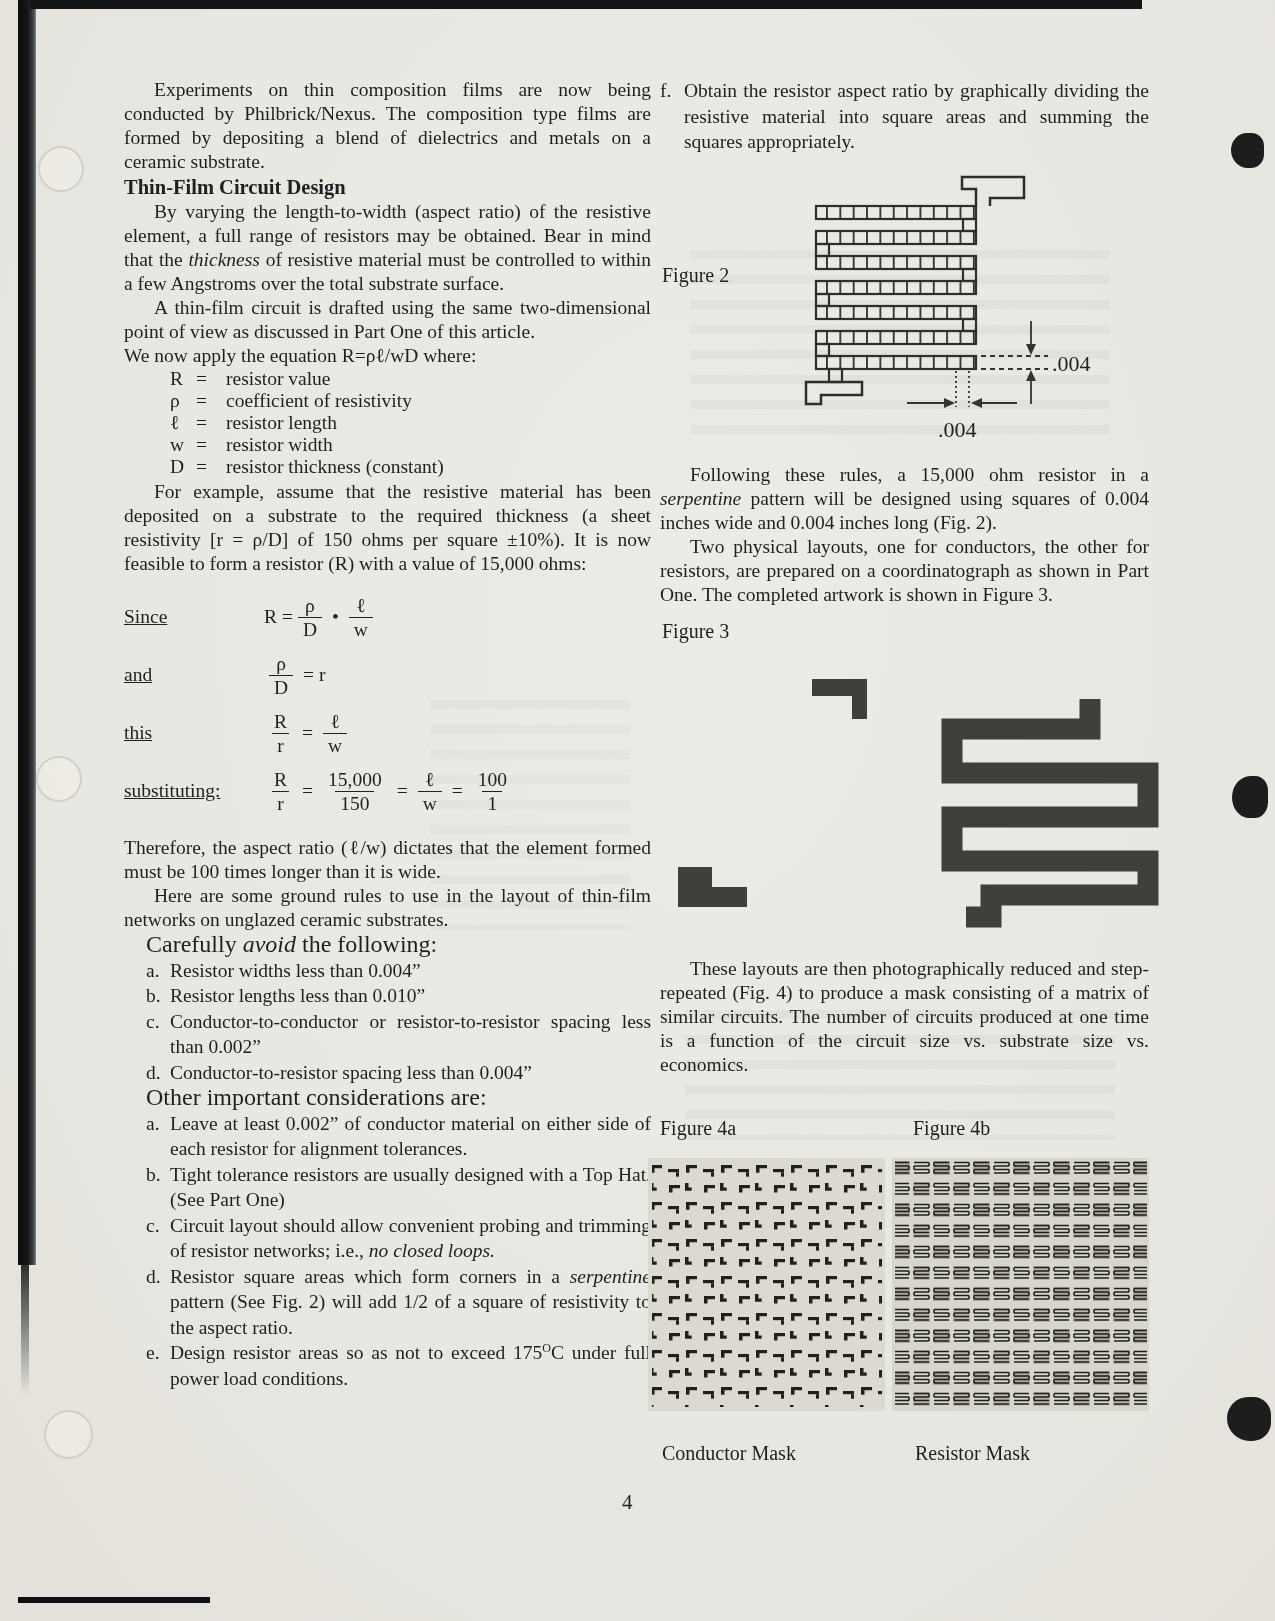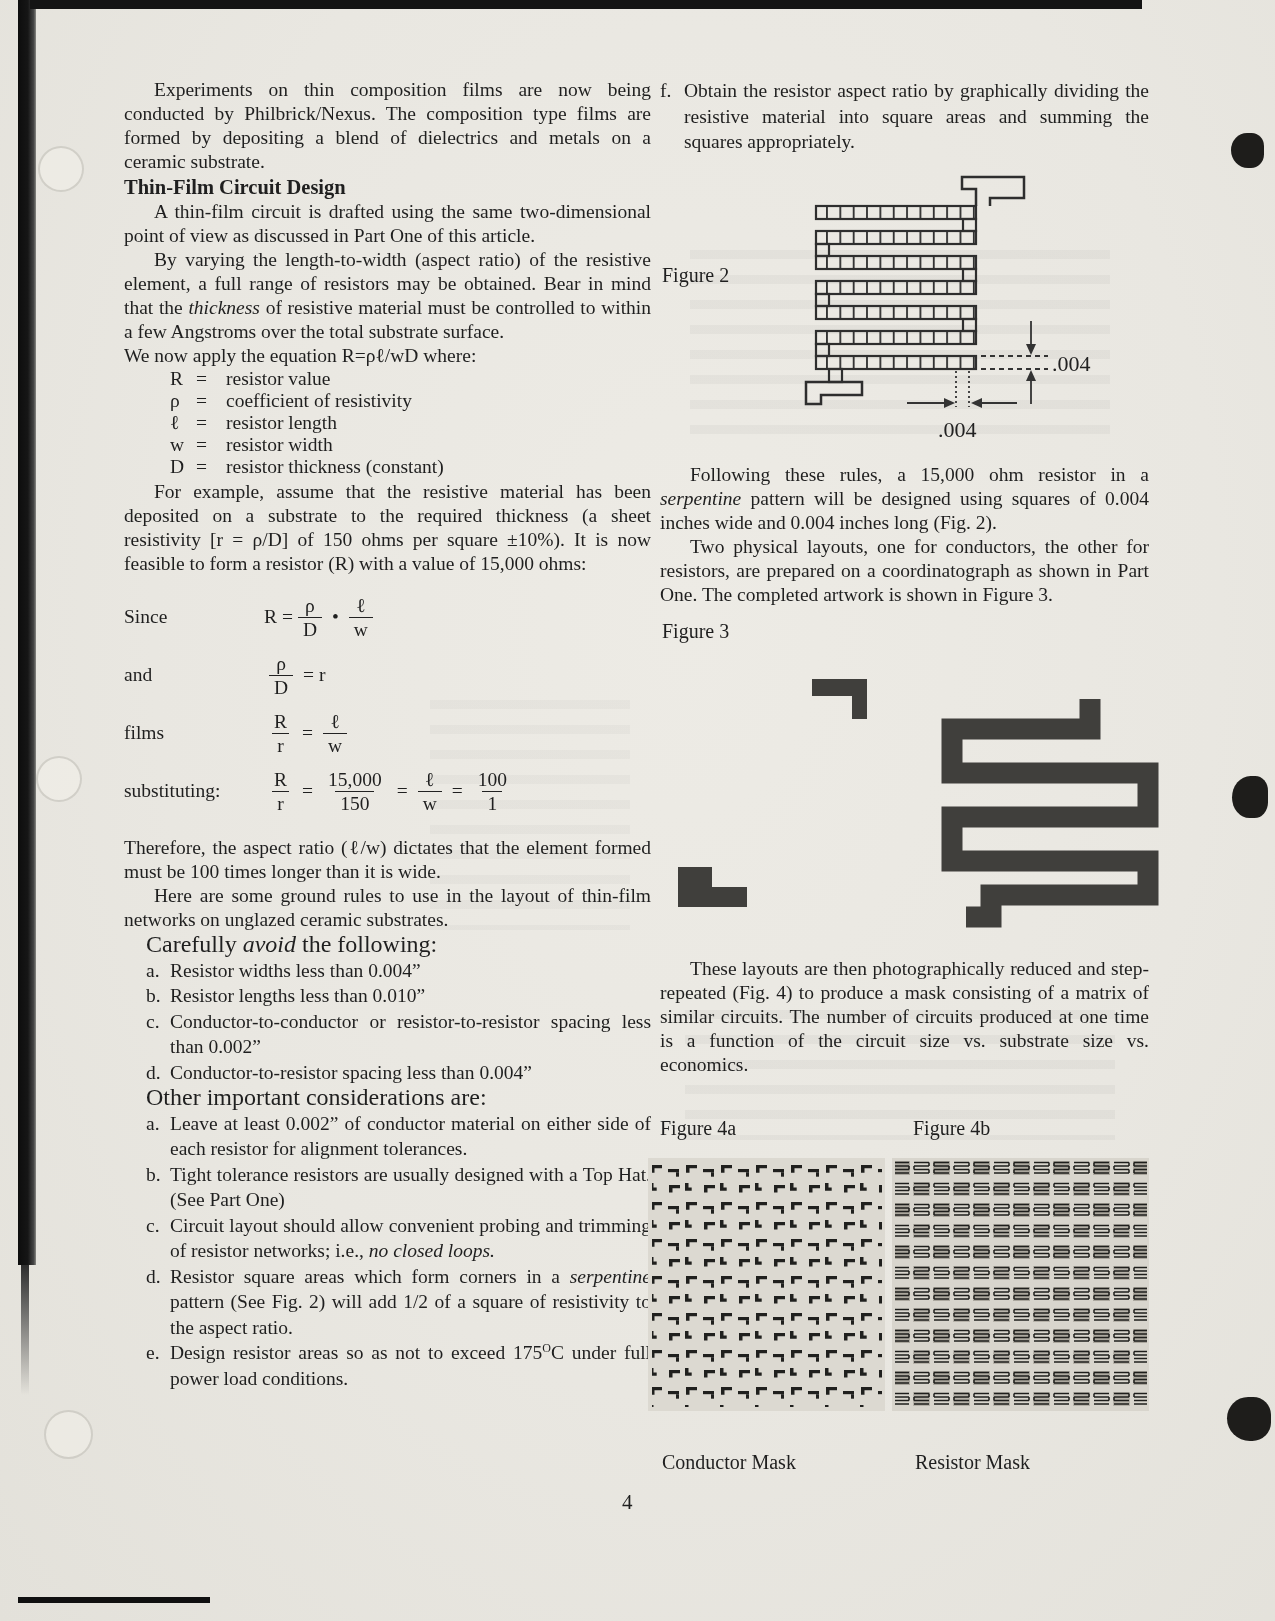--- a/index.html
+++ b/index.html
@@ -38,21 +38,21 @@
   i{font-style:italic;}
   sup.deg{font-size:12px;vertical-align:super;line-height:0;}
   
   .defs{padding-left:46px;font-size:19.5px;line-height:22px;margin:0 0 2px;}
   .def-row{display:flex;}
   .def-sym{width:26px;}
   .def-eq{width:30px;}
   
   .eq-block{margin:12px 0 16px;}
   .eq-row{display:flex;align-items:center;height:58px;font-size:19.5px;}
-  .eq-label{width:140px;}
+  .eq-label{width:140px;text-decoration:underline;}
   .eq-body{display:flex;align-items:center;}
   .frac{display:inline-flex;flex-direction:column;align-items:center;line-height:21px;margin:0 5px;}
   .frac .den{border-top:1.6px solid #222;padding:1px 5px 0;}
   .frac .num{padding:0 5px 1px;}
   .op{margin:0 5px;}
   
   .sub1{padding-left:22px;line-height:25.5px;margin:0;font-size:24px;}
   .list{padding-left:22px;}
   .li{display:flex;font-size:19.5px;line-height:25.5px;}
   .li-label{width:24px;flex:none;}
@@ -63,21 +63,21 @@
   .fig2-block .fig-label{position:absolute;left:2px;top:46px;}
   .fig2-svg{position:absolute;left:126px;top:2px;}
   .fig3-label{margin:12px 0 0 2px;}
   .fig3-block{position:relative;height:286px;margin-top:6px;}
   .para-after-fig2{margin-top:6px;}
   .para-after-fig3{margin-top:22px;}
   .fig4-labels{display:flex;margin-top:40px;font-size:20px;}
   .fig4-labels .fl-a{width:253px;}
   .fig4-panels{display:flex;margin:18px 0 0 -12px;}
   .panel-a{margin-right:7px;}
-  .fig4-captions{display:flex;margin-top:40px;font-size:20px;}
+  .fig4-captions{display:flex;margin-top:31px;font-size:20px;}
   .fig4-captions .cap-a{width:253px;padding-left:2px;}
   .page-number{position:absolute;left:622px;top:1490px;font-size:21px;}
 </style>
 </head>
 <body>
 
 <div class="page">
 
   <div class="left-bar"></div>
   <div class="left-bar-tail"></div>
@@ -89,22 +89,22 @@
   <div class="punch punch-1"></div>
   <div class="punch punch-2"></div>
   <div class="punch punch-3"></div>
   <div class="bleed bleed-1"></div>
   <div class="bleed bleed-2"></div>
   <div class="bleed bleed-3"></div>
 
   <div class="col col-left">
     <p class="para indent">Experiments on thin composition films are now being conducted by Philbrick/Nexus. The composition type films are formed by depositing a blend of dielectrics and metals on a ceramic substrate.</p>
     <h3 class="heading">Thin-Film Circuit Design</h3>
+    <p class="para indent"><span>By varying the length-to-width (aspect ratio) of the resistive element, a full range of resistors may be obtained. Bear in mind that the </span><i>thickness</i><span> of resistive material must be controlled to within a few Angstroms over the total substrate surface.</span></p>
     <p class="para indent">A thin-film circuit is drafted using the same two-dimensional point of view as discussed in Part One of this article.</p>
-    <p class="para indent"><span>By varying the length-to-width (aspect ratio) of the resistive element, a full range of resistors may be obtained. Bear in mind that the </span><i>thickness</i><span> of resistive material must be controlled to within a few Angstroms over the total substrate surface.</span></p>
     <p class="para">We now apply the equation R=ρℓ/wD where:</p>
 
     <div class="defs">
       <div class="def-row">
           <span class="def-sym">R</span>
           <span class="def-eq">=</span>
           <span class="def-text">resistor value</span>
         </div>
       <div class="def-row">
           <span class="def-sym">ρ</span>
@@ -150,21 +150,21 @@
         <div class="eq-label">and</div>
         <div class="eq-body">
           <span class="frac">
               <span class="num">ρ</span>
               <span class="den">D</span>
             </span>
           <span class="op">= r</span>
         </div>
       </div>
       <div class="eq-row">
-        <div class="eq-label">films</div>
+        <div class="eq-label">this</div>
         <div class="eq-body">
           <span class="frac">
               <span class="num">R</span>
               <span class="den">r</span>
             </span>
           <span class="op">=</span>
           <span class="frac">
               <span class="num">ℓ</span>
               <span class="den">w</span>
             </span>

